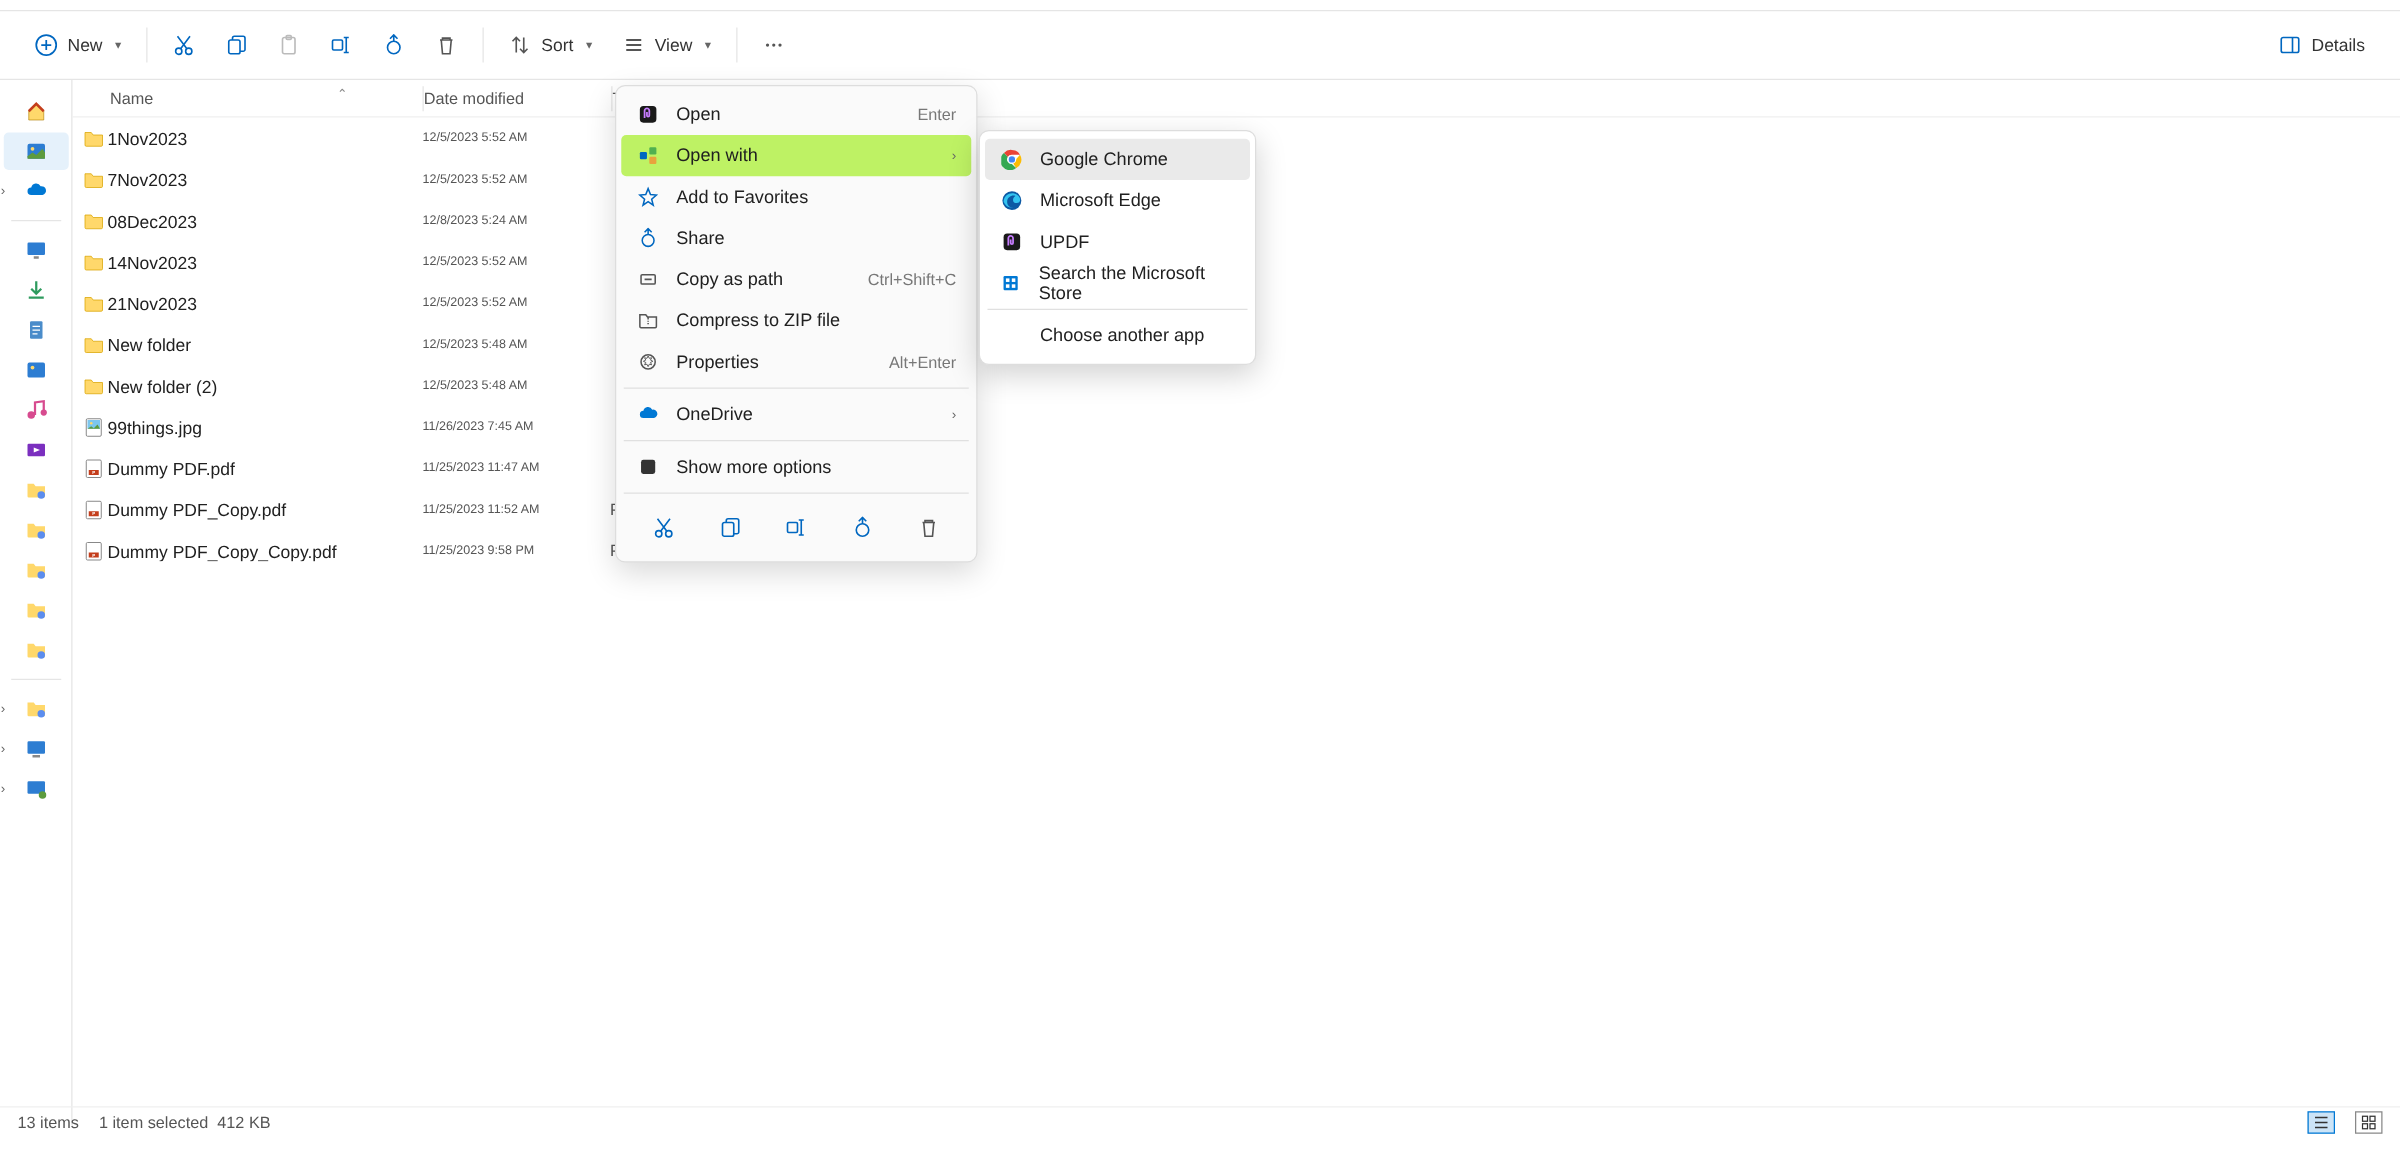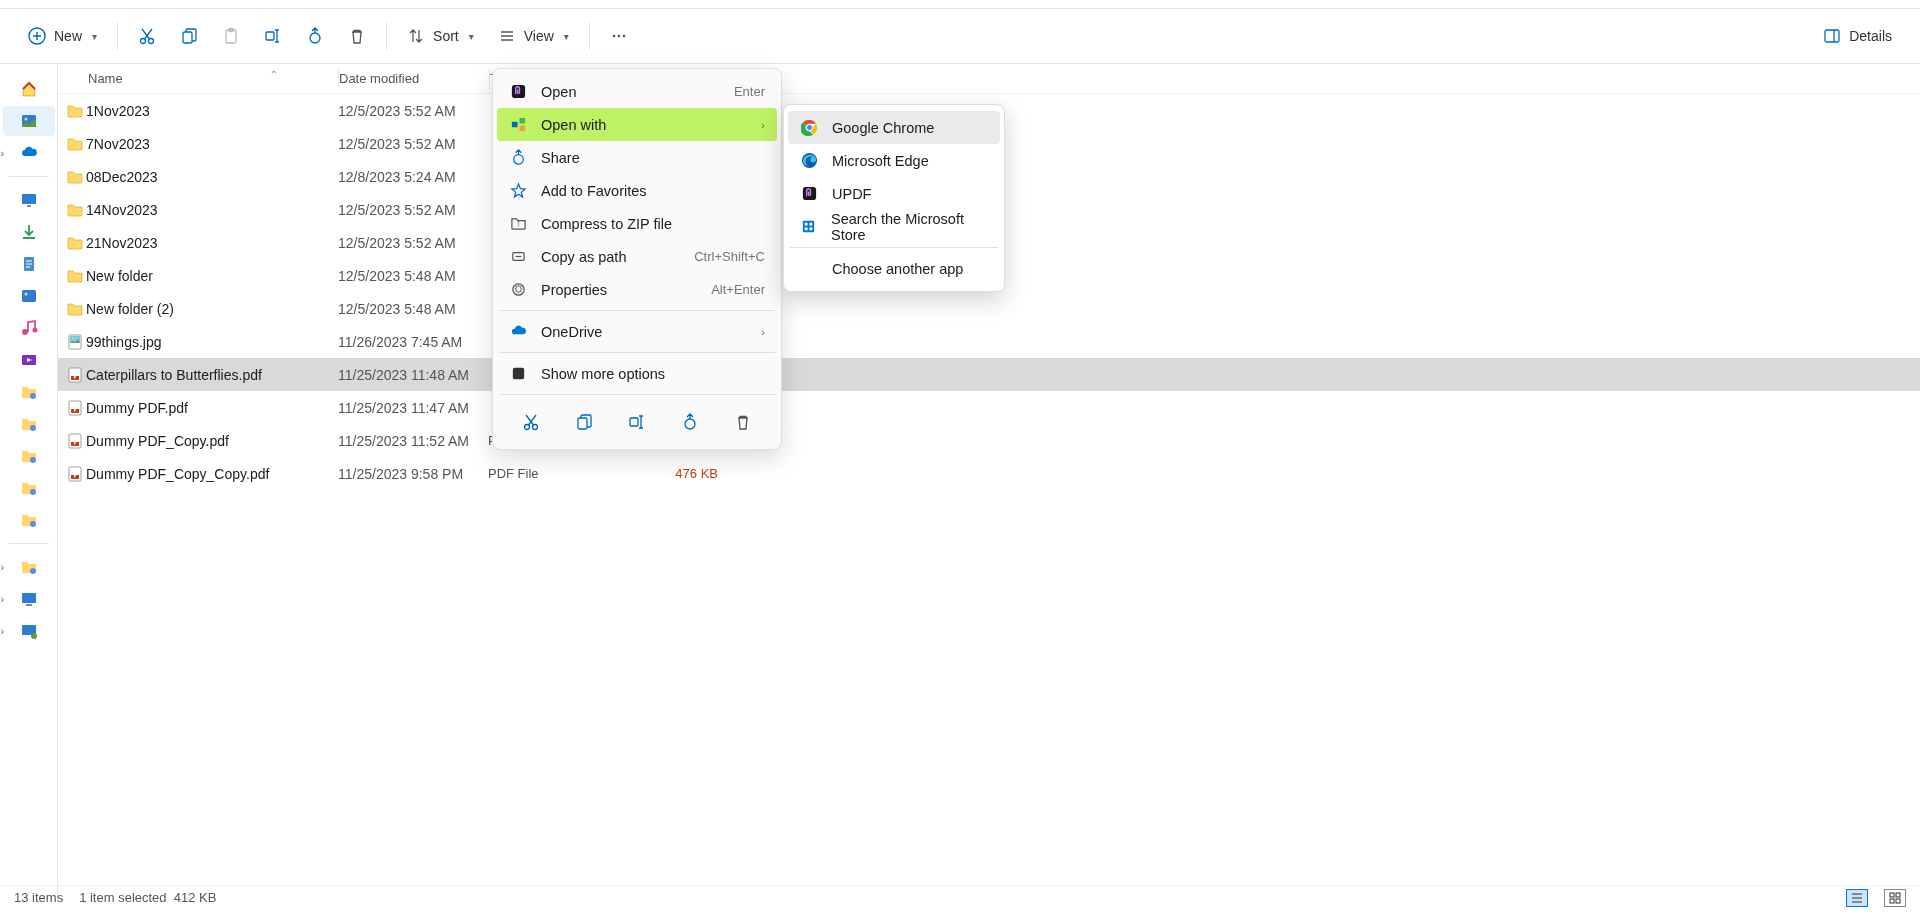--- a/index.html
+++ b/index.html
@@ -30,21 +30,21 @@
 .col-date { width: 150px; }
 .col-type { width: 150px; }
 .col-size { width: 100px; text-align: right; padding-right: 20px; }
 .col-sep { width: 1px; height: 20px; background: #e5e5e5; }
 
 .file-row { display: flex; height: 33px; align-items: center; font-size: 14px; cursor: pointer; }
 .file-row.selected { background: #d9d9d9; }
 .file-icon { width: 28px; display: flex; justify-content: center; padding-left: 6px; }
 .file-icon svg { width: 18px; height: 18px; }
 .file-name { width: 252px; white-space: nowrap; overflow: hidden; }
-.file-date { width: 150px; color: #555; font-size: 14px; }
+.file-date { width: 150px; color: #555; font-size: 10px; }
 .file-type { width: 150px; color: #555; font-size: 13px; }
 .file-size { width: 100px; text-align: right; padding-right: 20px; color: #c2410c; font-size: 13px; }
 
 
 .ctx-menu { position: absolute; background: #fafafa; border: 1px solid #ddd; border-radius: 8px; box-shadow: 0 8px 24px rgba(0,0,0,0.15); padding: 6px 4px; z-index: 100; width: 290px; }
 .ctx-item { display: flex; align-items: center; height: 33px; padding: 0 12px; border-radius: 4px; cursor: pointer; gap: 14px; font-size: 14.5px; }
 .ctx-item:hover, .ctx-item.hovered { background: #bef264; }
 .ctx-icon { width: 18px; height: 18px; display: flex; align-items: center; justify-content: center; }
 .ctx-icon svg { width: 17px; height: 17px; }
 .ctx-label { flex: 1; }
@@ -493,31 +493,20 @@
           <span class="file-icon">
             <svg viewBox="0 0 18 18">
               <use href="#i-jpg"></use>
             </svg>
           </span>
           <span class="file-name">99things.jpg</span>
           <span class="file-date">11/26/2023 7:45 AM</span>
           <span class="file-type"></span>
           <span class="file-size"></span>
         </div>
-        <div class="file-row selected">
-          <span class="file-icon">
-            <svg viewBox="0 0 18 18">
-              <use href="#i-pdf"></use>
-            </svg>
-          </span>
-          <span class="file-name">Caterpillars to Butterflies.pdf</span>
-          <span class="file-date">11/25/2023 11:48 AM</span>
-          <span class="file-type"></span>
-          <span class="file-size"></span>
-        </div>
         <div class="file-row">
           <span class="file-icon">
             <svg viewBox="0 0 18 18">
               <use href="#i-pdf"></use>
             </svg>
           </span>
           <span class="file-name">Dummy PDF.pdf</span>
           <span class="file-date">11/25/2023 11:47 AM</span>
           <span class="file-type"></span>
           <span class="file-size"></span>
@@ -563,49 +552,49 @@
         <svg viewBox="0 0 18 18">
           <use href="#i-openwith"></use>
         </svg>
       </span>
     <span class="ctx-label">Open with</span>
     <span class="ctx-arrow">›</span>
   </div>
   <div class="ctx-item">
     <span class="ctx-icon">
         <svg viewBox="0 0 18 18">
+          <use href="#i-star"></use>
+        </svg>
+      </span>
+    <span class="ctx-label">Add to Favorites</span>
+  </div>
+  <div class="ctx-item">
+    <span class="ctx-icon">
+        <svg viewBox="0 0 18 18">
           <use href="#i-share"></use>
         </svg>
       </span>
     <span class="ctx-label">Share</span>
-  </div>
-  <div class="ctx-item">
-    <span class="ctx-icon">
-        <svg viewBox="0 0 18 18">
-          <use href="#i-star"></use>
-        </svg>
-      </span>
-    <span class="ctx-label">Add to Favorites</span>
-  </div>
-  <div class="ctx-item">
-    <span class="ctx-icon">
-        <svg viewBox="0 0 18 18">
-          <use href="#i-zip"></use>
-        </svg>
-      </span>
-    <span class="ctx-label">Compress to ZIP file</span>
   </div>
   <div class="ctx-item">
     <span class="ctx-icon">
         <svg viewBox="0 0 18 18">
           <use href="#i-path"></use>
         </svg>
       </span>
     <span class="ctx-label">Copy as path</span>
     <span class="ctx-accel">Ctrl+Shift+C</span>
+  </div>
+  <div class="ctx-item">
+    <span class="ctx-icon">
+        <svg viewBox="0 0 18 18">
+          <use href="#i-zip"></use>
+        </svg>
+      </span>
+    <span class="ctx-label">Compress to ZIP file</span>
   </div>
   <div class="ctx-item">
     <span class="ctx-icon">
         <svg viewBox="0 0 18 18">
           <use href="#i-props"></use>
         </svg>
       </span>
     <span class="ctx-label">Properties</span>
     <span class="ctx-accel">Alt+Enter</span>
   </div>

